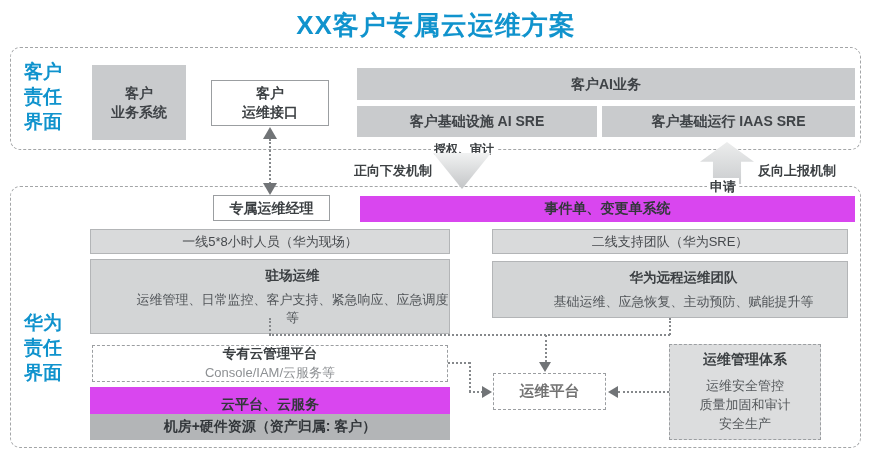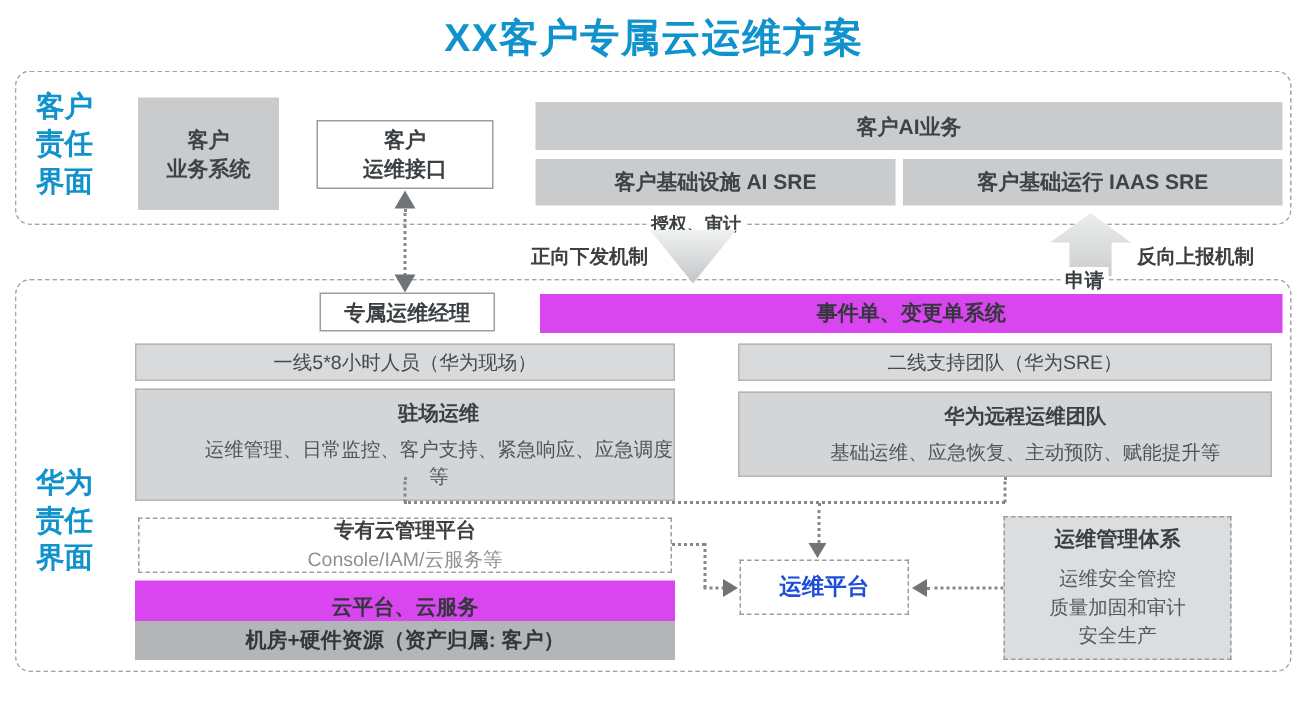--- a/index.html
+++ b/index.html
@@ -125,21 +125,21 @@
     <span style="font-size:13px;color:#8d9093;margin-top:1px;">Console/IAM/云服务等</span>
   </div>
   <div class="abs box dark-bar" style="left:90px;top:387px;width:360px;height:36px;">云平台、云服务</div>
   <div class="abs box dark-bar" style="left:90px;top:414px;width:360px;height:26px;background:#b3b5b7;">机房+硬件资源（资产归属: 客户）</div>
 
   <div class="abs dot-h" style="left:448px;top:362px;width:22px;"></div>
   <div class="abs dot-v" style="left:469px;top:362px;height:30px;"></div>
   <div class="abs dot-h" style="left:469px;top:391px;width:14px;"></div>
   <div class="abs arrow-head ah-right" style="left:482px;top:386px;"></div>
 
-  <div class="abs box dashed-box" style="left:493px;top:373px;width:113px;height:37px;font-size:15px;font-weight:bold;color:#1d4ed8;">运维平台</div>
+  <div class="abs box dashed-box" style="left:493px;top:373px;width:113px;height:37px;font-size:15px;font-weight:bold;color:#737373;">运维平台</div>
 
   <div class="abs arrow-head ah-left" style="left:608px;top:386px;"></div>
   <div class="abs dot-h" style="left:618px;top:391px;width:51px;"></div>
 
   <div class="abs box mgmt-box" style="left:669px;top:344px;width:152px;height:96px;">
     <span class="mgmt-title">运维管理体系</span>
     <span class="mgmt-line">运维安全管控</span>
     <span class="mgmt-line">质量加固和审计</span>
     <span class="mgmt-line">安全生产</span>
   </div>

